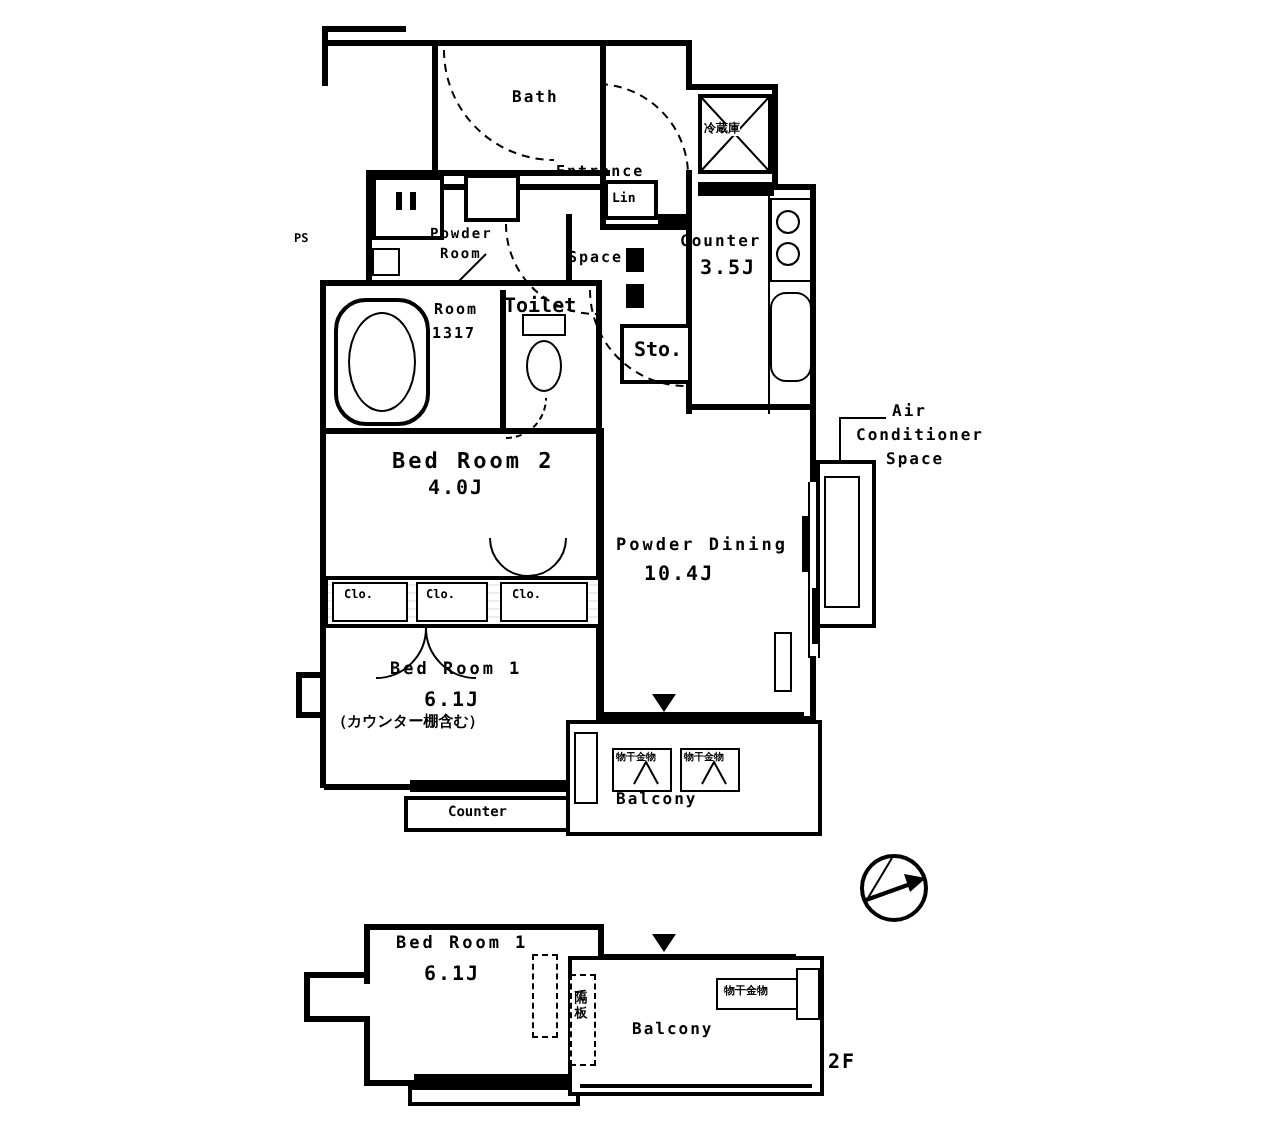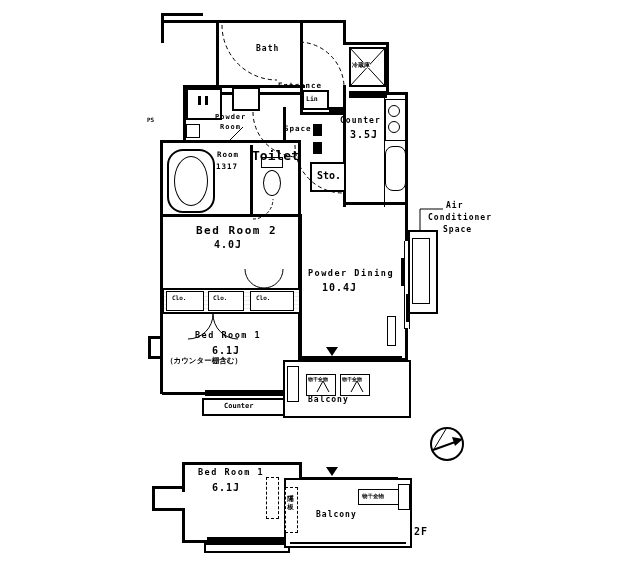--- a/index.html
+++ b/index.html
@@ -142,21 +142,21 @@
 <span class="t" style="left:256px;top:45px">Bath</span>
 <span class="t" style="left:278px;top:82px;font-size:7.5px">Entrance</span>
 <span class="t" style="left:306px;top:96px;font-size:6.5px;letter-spacing:0">Lin</span>
 <span class="t" style="left:215px;top:114px;font-size:7px">Powder</span>
 <span class="t" style="left:220px;top:124px;font-size:7px">Room</span>
 <span class="t" style="left:284px;top:125px;font-size:7.5px">Space</span>
 <span class="t" style="left:340px;top:117px">Counter</span>
 <span class="t" style="left:350px;top:130px;font-size:10px">3.5J</span>
 <span class="t" style="left:217px;top:151px;font-size:7.5px">Room</span>
 <span class="t" style="left:216px;top:163px;font-size:7.5px">1317</span>
-<span class="t" style="left:252px;top:149px;font-size:13px;letter-spacing:0">Toilet</span>
+<span class="t" style="left:252px;top:149px;font-size:10px;letter-spacing:0">Toilet</span>
 <span class="t" style="left:317px;top:171px;font-size:10px;letter-spacing:0">Sto.</span>
 <span class="t" style="left:147px;top:117px;font-size:6px;letter-spacing:0">PS</span>
 <span class="t" style="left:352px;top:62px;font-size:6px;letter-spacing:0;background:#fff">冷蔵庫</span>
 <span class="t" style="left:196px;top:225px;font-size:11px;letter-spacing:1.5px">Bed Room 2</span>
 <span class="t" style="left:214px;top:240px;font-size:10px">4.0J</span>
 <span class="t" style="left:308px;top:269px;font-size:8.5px;letter-spacing:1.5px">Powder Dining</span>
 <span class="t" style="left:322px;top:283px;font-size:10px">10.4J</span>
 <span class="t" style="left:195px;top:331px;font-size:8.5px;letter-spacing:1.5px">Bed Room 1</span>
 <span class="t" style="left:212px;top:346px;font-size:10px">6.1J</span>
 <span class="t tj" style="left:166px;top:357px;font-size:7.5px">（カウンター棚含む）</span>

